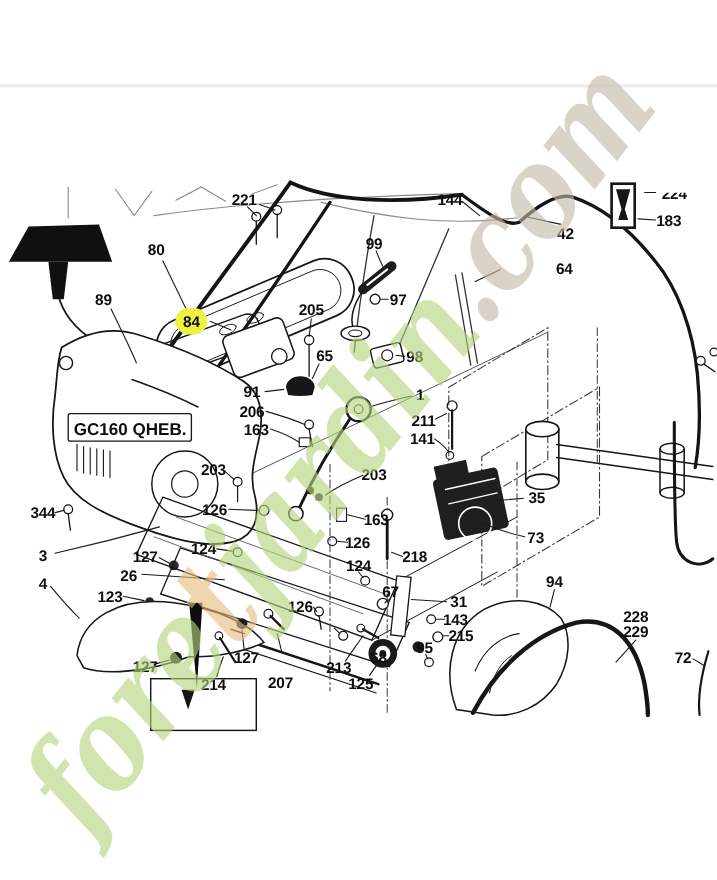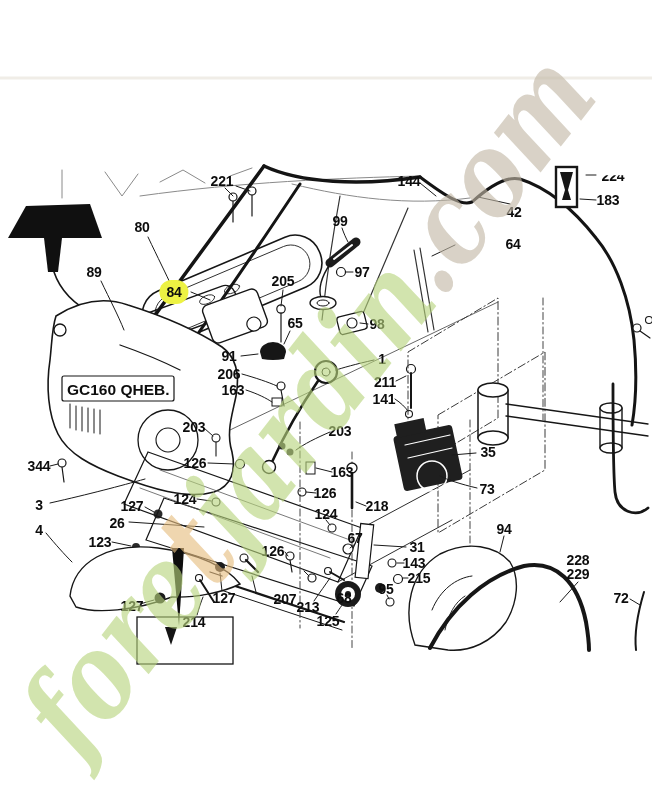--- a/index.html
+++ b/index.html
@@ -307,21 +307,21 @@
       <span class="part-label" style="left: 100px; top: 542px;">123</span>
       <span class="part-label" style="left: 417px; top: 547px;">31</span>
       <span class="part-label" style="left: 273px; top: 551px;">126</span>
       <span class="part-label" style="left: 578px; top: 560px;">228</span>
       <span class="part-label" style="left: 414px; top: 563px;">143</span>
       <span class="part-label" style="left: 296px; top: 598px; margin-left: 48px;">68</span>
       <span class="part-label" style="left: 578px; top: 574px;">229</span>
       <span class="part-label" style="left: 419px; top: 578px;">215</span>
       <span class="part-label" style="left: 386px; top: 589px;">95</span>
       <span class="part-label" style="left: 224px; top: 598px;">127</span>
-      <span class="part-label" style="left: 255px; top: 599px; margin-left: 30px;">207</span>
+      <span class="part-label" style="left: 255px; top: 620px;">207</span>
       <span class="part-label" style="left: 621px; top: 598px;">72</span>
       <span class="part-label" style="left: 132px; top: 606px;">127</span>
       <span class="part-label" style="left: 308px; top: 607px;">213</span>
       <span class="part-label" style="left: 328px; top: 621px;">125</span>
       <span class="part-label" style="left: 194px; top: 622px;">214</span>
     </div>
 
   <svg class="wm" width="652" height="800" viewBox="0 0 652 800">
     <text id="wm-text" transform="translate(80,762) rotate(-52)" font-family="DejaVu Serif, serif" font-style="italic" font-weight="bold" font-size="118" textLength="845" lengthAdjust="spacingAndGlyphs"><tspan fill="#b8d57d">fore</tspan><tspan fill="#e6bd7f">t</tspan><tspan fill="#b8d57d">jardin</tspan><tspan fill="#c2b8a6">.com</tspan></text>
   </svg>

